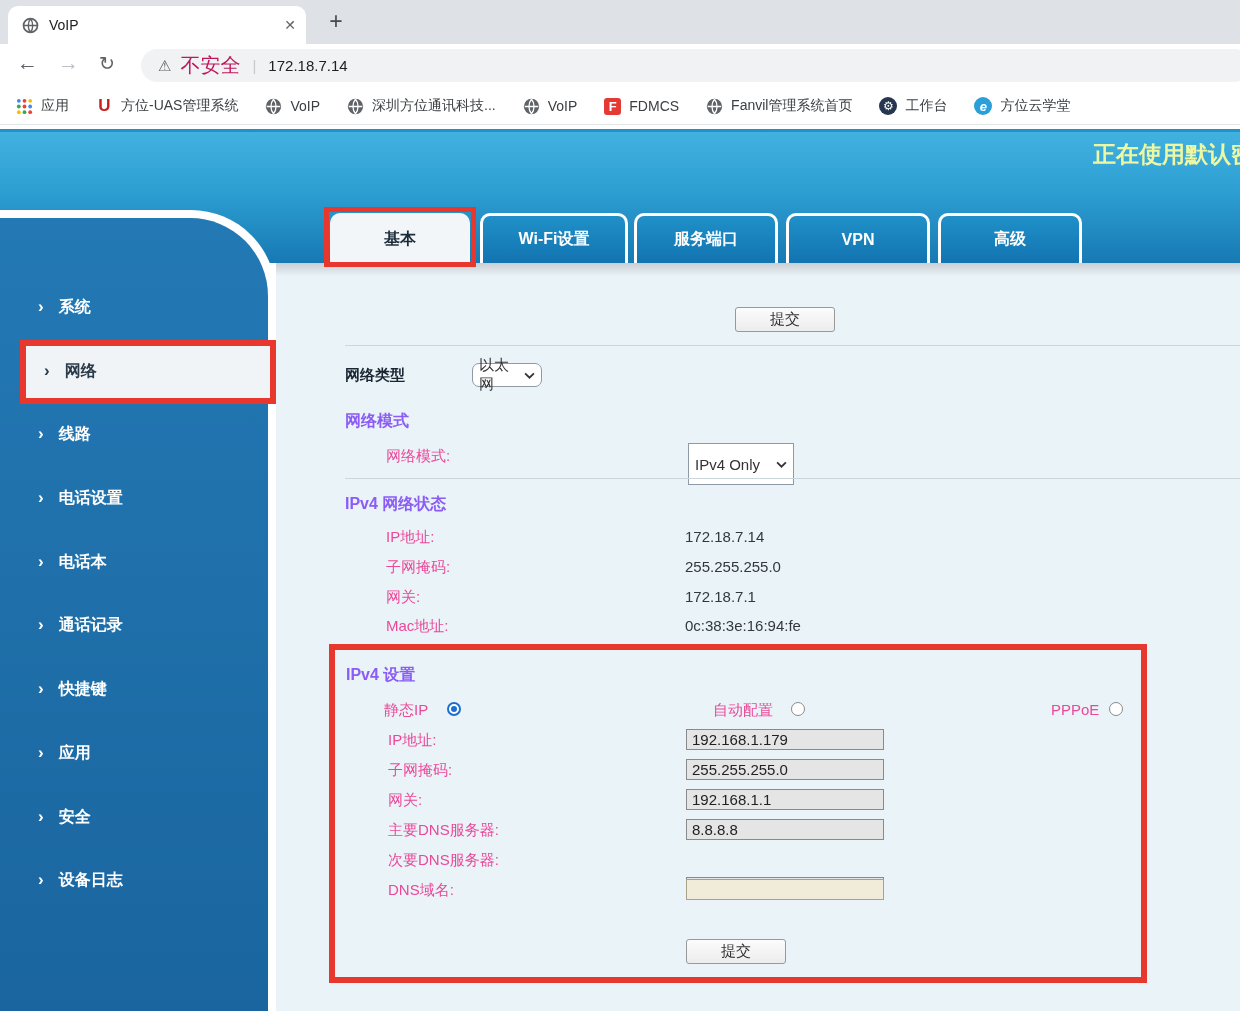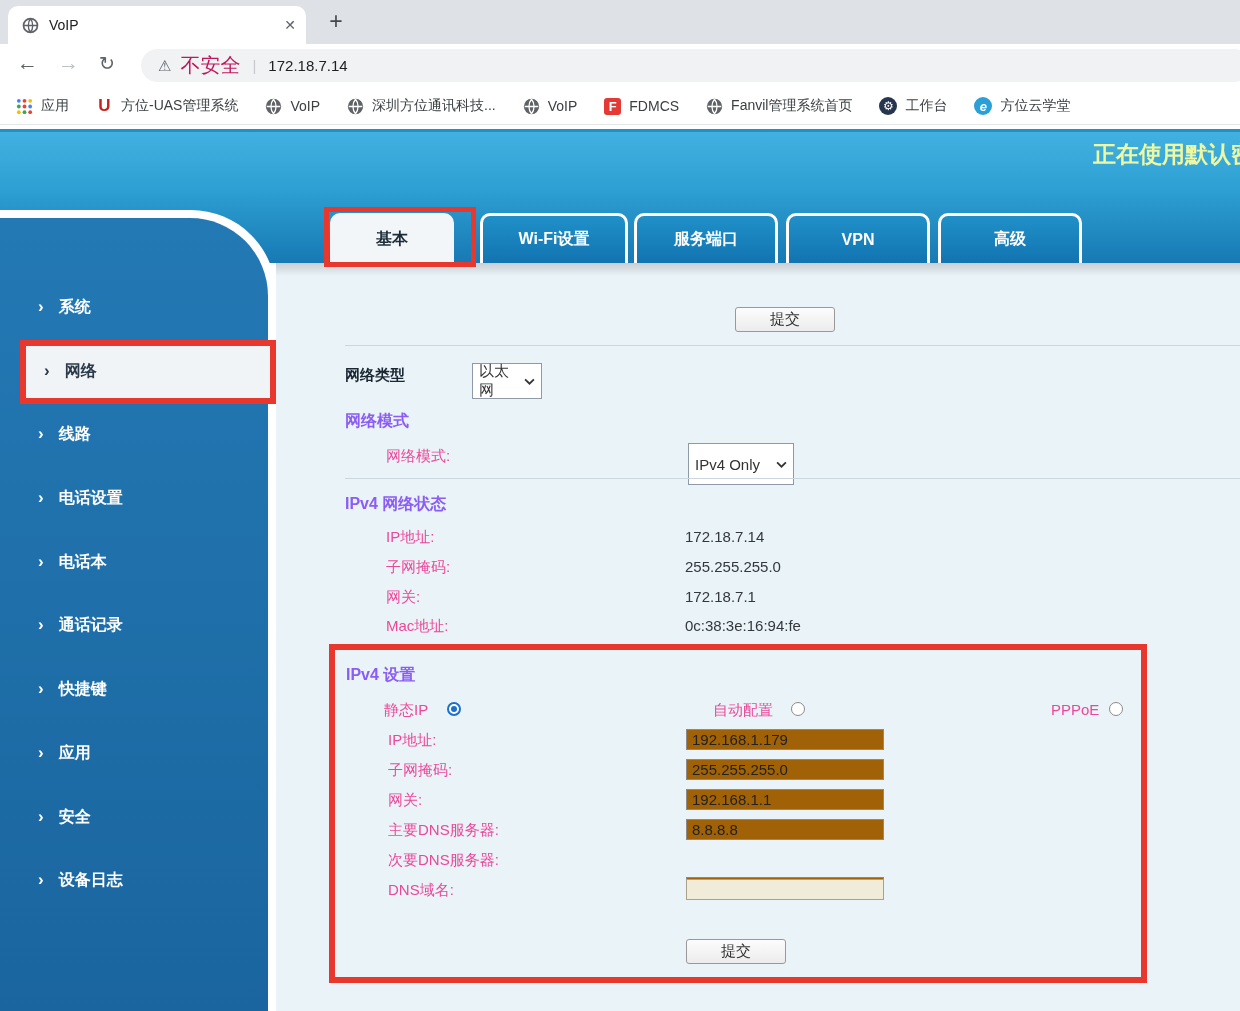--- a/index.html
+++ b/index.html
@@ -80,21 +80,21 @@
   
   .btn { position:absolute; width:100px; height:25px; background:linear-gradient(#fcfcfc,#ececec);
          border:1px solid #999; border-radius:3px; font-size:15px; color:#333; z-index:3;
          display:flex; align-items:center; justify-content:center; cursor:pointer; }
   .hline { position:absolute; left:345px; width:895px; height:1px; background:#ccd7dd; z-index:3; }
   .sect { position:absolute; font-size:16px; font-weight:bold; color:#8b5cf6; z-index:3; white-space:nowrap; }
   .lbl { position:absolute; font-size:15px; color:#ec4899; z-index:3; white-space:nowrap; }
   .val { position:absolute; font-size:15px; color:#33383d; z-index:3; white-space:nowrap; }
   .sel { position:absolute; background:#fff; border:1px solid #8e9aa5; display:flex; align-items:center;
          justify-content:space-between; padding:0 6px; font-size:15px; color:#333; z-index:3; cursor:pointer; }
-  .ipt { position:absolute; width:198px; height:21px; border:1px solid #8a8a8a; background:#a16207;
+  .ipt { position:absolute; width:198px; height:21px; border:1px solid #8a8a8a; background:#e5e5e5;
          font-family:"Liberation Sans","DejaVu Sans",sans-serif; font-size:15px; color:#222;
          padding:1px 5px; z-index:3; }
   .ipt.muted { background:#f1ecd9; border-color:#a9a188; }
   .radio { position:absolute; width:14px; height:14px; border-radius:50%; background:#fff;
            border:1px solid #8a8a8a; z-index:3; cursor:pointer; }
   .radio.checked { border:2px solid #1b6fd0; }
   .radio.checked::after { content:""; position:absolute; left:2px; top:2px; right:2px; bottom:2px;
                           border-radius:50%; background:#1b6fd0; }
   .chev-svg { width:11px; height:7px; margin-left:6px; flex:0 0 auto; }
 </style>
@@ -186,21 +186,21 @@
       <span class="bm-label">方位云学堂</span>
     </div>
   </div>
 
   <div class="blue-header"></div>
   <div class="banner-text">正在使用默认密</div>
 
   <div class="content-bg"></div>
   <div class="gray-fade"></div>
 
-  <div class="nav-tab active" style="left:330px;width:124px;font-family:Liberation Mono, monospace;">基本</div>
+  <div class="nav-tab active" style="left:330px;width:140px;font-family:Liberation Mono, monospace;">基本</div>
   <div class="nav-tab" style="left:480px;width:148px;">Wi-Fi设置</div>
   <div class="nav-tab" style="left:634px;width:144px;">服务端口</div>
   <div class="nav-tab" style="left:786px;width:144px;">VPN</div>
   <div class="nav-tab" style="left:938px;width:144px;">高级</div>
 
   <div class="sidebar">
     <div class="sidebar-inner"></div>
   </div>
   <div class="active-bar"></div>
 
@@ -242,21 +242,21 @@
   </div>
   <div class="side-item" style="top:867px;">
     <span class="side-chev">›</span>
     <span class="side-label">设备日志</span>
   </div>
 
   <div class="btn" style="left:735px;top:307px;">提交</div>
   <div class="hline" style="top:345px;"></div>
 
   <span class="lbl" style="left:345px;top:366px;font-weight:bold;color:#1a2732;">网络类型</span>
-  <div class="sel" style="left:472px;top:363px;width:70px;height:36px;">
+  <div class="sel" style="left:472px;top:363px;width:70px;height:24px;border-radius:7px;">
     <span>以太网</span>
     <svg class="chev-svg" viewBox="0 0 10 6">
         <path d="M1 1 L5 5 L9 1" stroke="#333" fill="none" stroke-width="1.6"></path>
       </svg>
   </div>
 
   <span class="sect" style="left:345px;top:411px;">网络模式</span>
   <span class="lbl" style="left:386px;top:447px;">网络模式:</span>
   <div class="sel" style="left:688px;top:443px;width:106px;height:42px;">
     <span>IPv4 Only</span>

